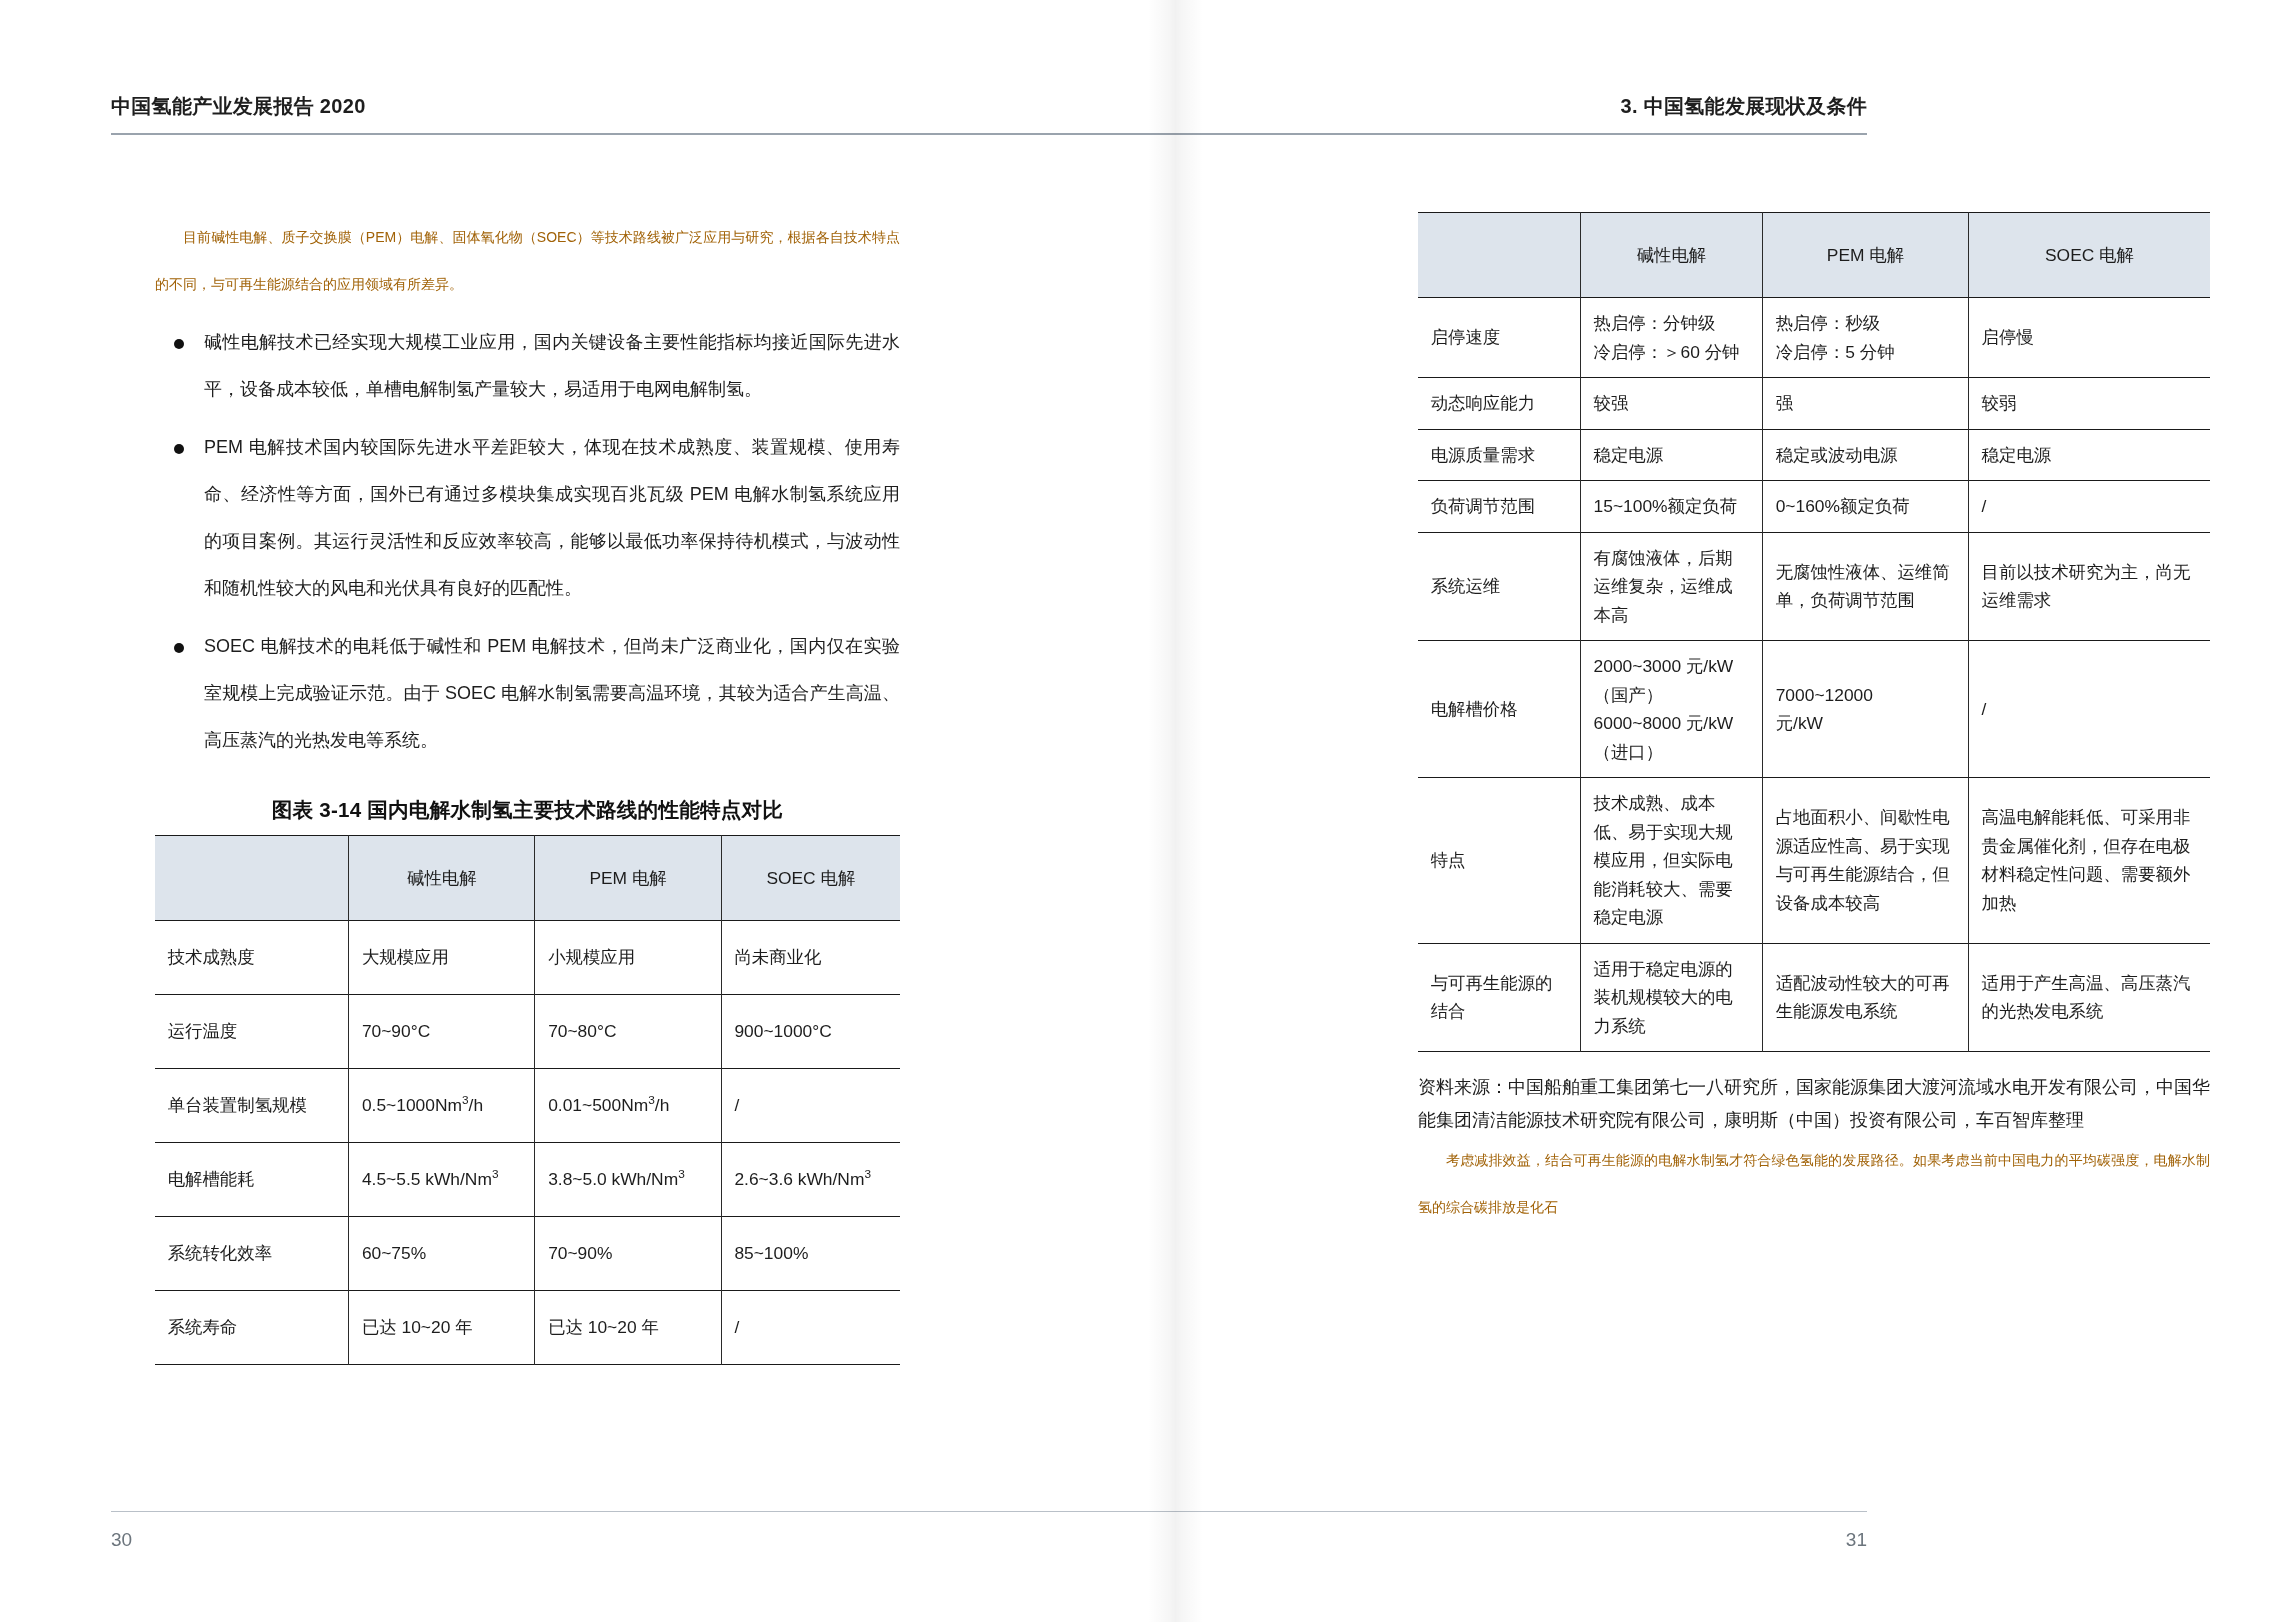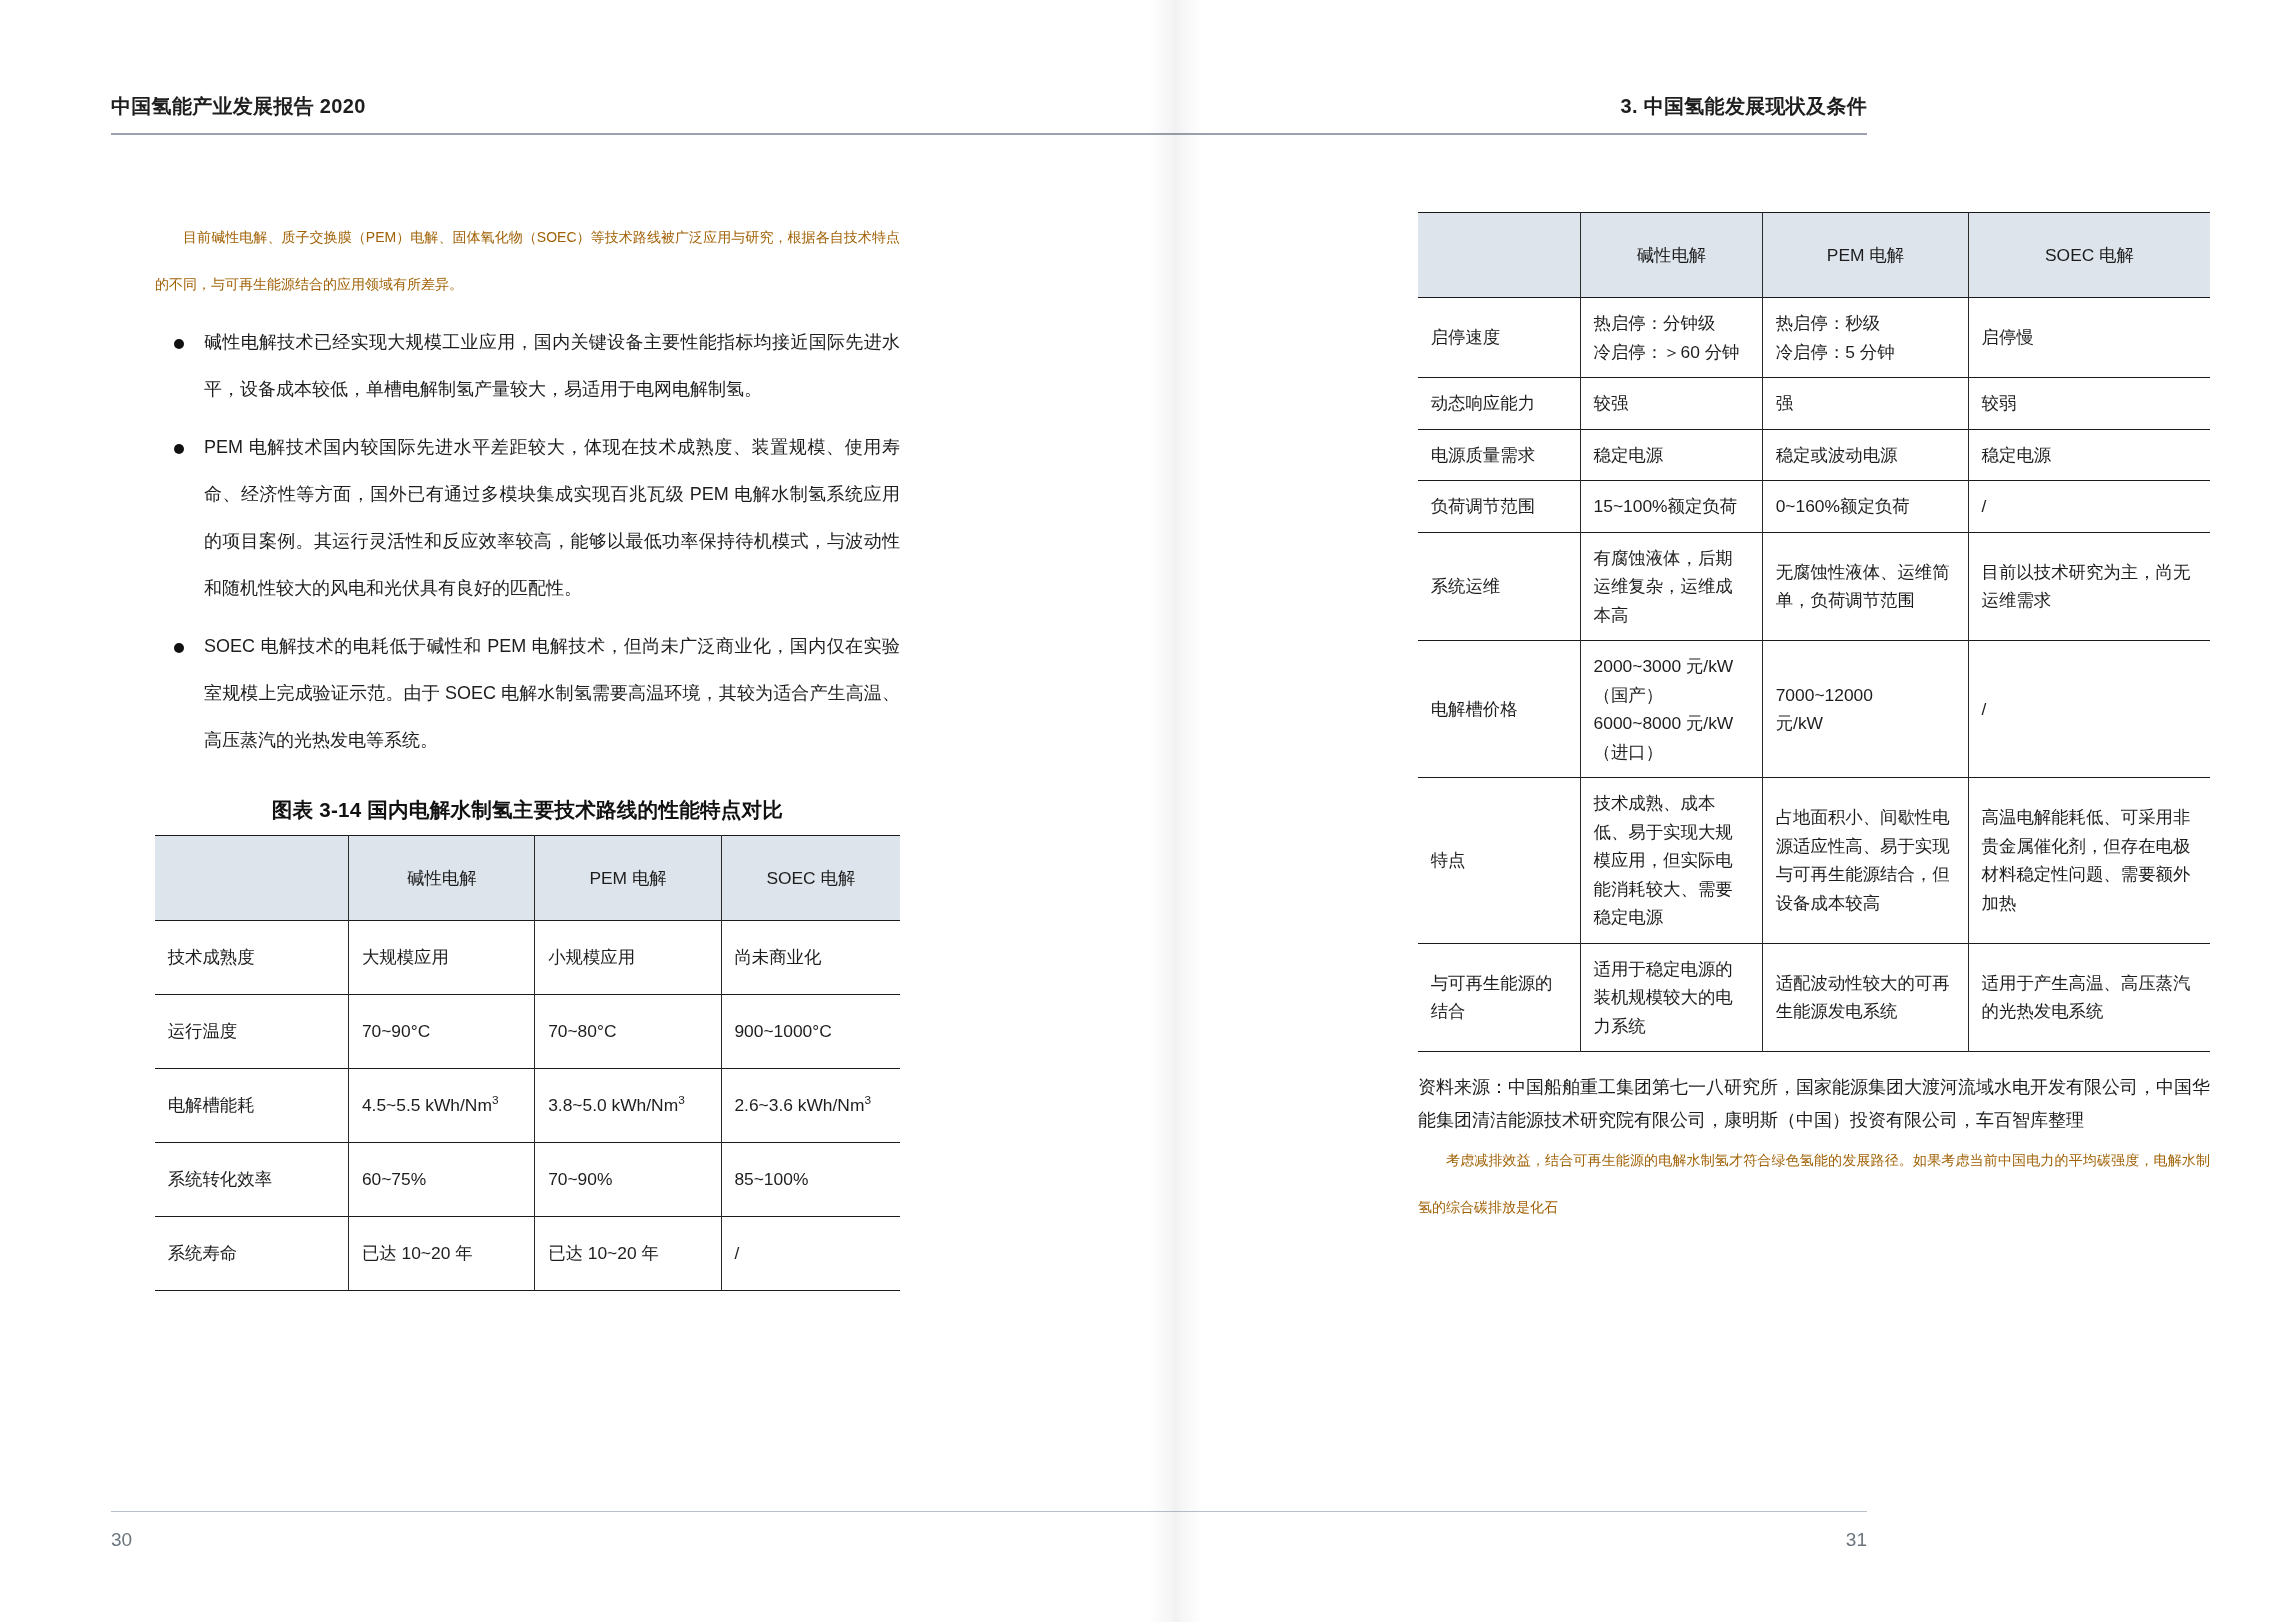--- a/index.html
+++ b/index.html
@@ -273,20 +273,38 @@
                 </div>
               </td>
               <td>
                 <div class="cell-lines">
                   <span>70~80°C</span>
                 </div>
               </td>
               <td>
                 <div class="cell-lines">
                   <span>900~1000°C</span>
+                </div>
+              </td>
+            </tr>
+            <tr>
+              <td>单台装置制氢规模</td>
+              <td>
+                <div class="cell-lines">
+                  <span>0.5~1000Nm<sup>3</sup>/h</span>
+                </div>
+              </td>
+              <td>
+                <div class="cell-lines">
+                  <span>0.01~500Nm<sup>3</sup>/h</span>
+                </div>
+              </td>
+              <td>
+                <div class="cell-lines">
+                  <span>/</span>
                 </div>
               </td>
             </tr>
             <tr>
               <td>电解槽能耗</td>
               <td>
                 <div class="cell-lines">
                   <span>4.5~5.5 kWh/Nm<sup>3</sup></span>
                 </div>
               </td>

